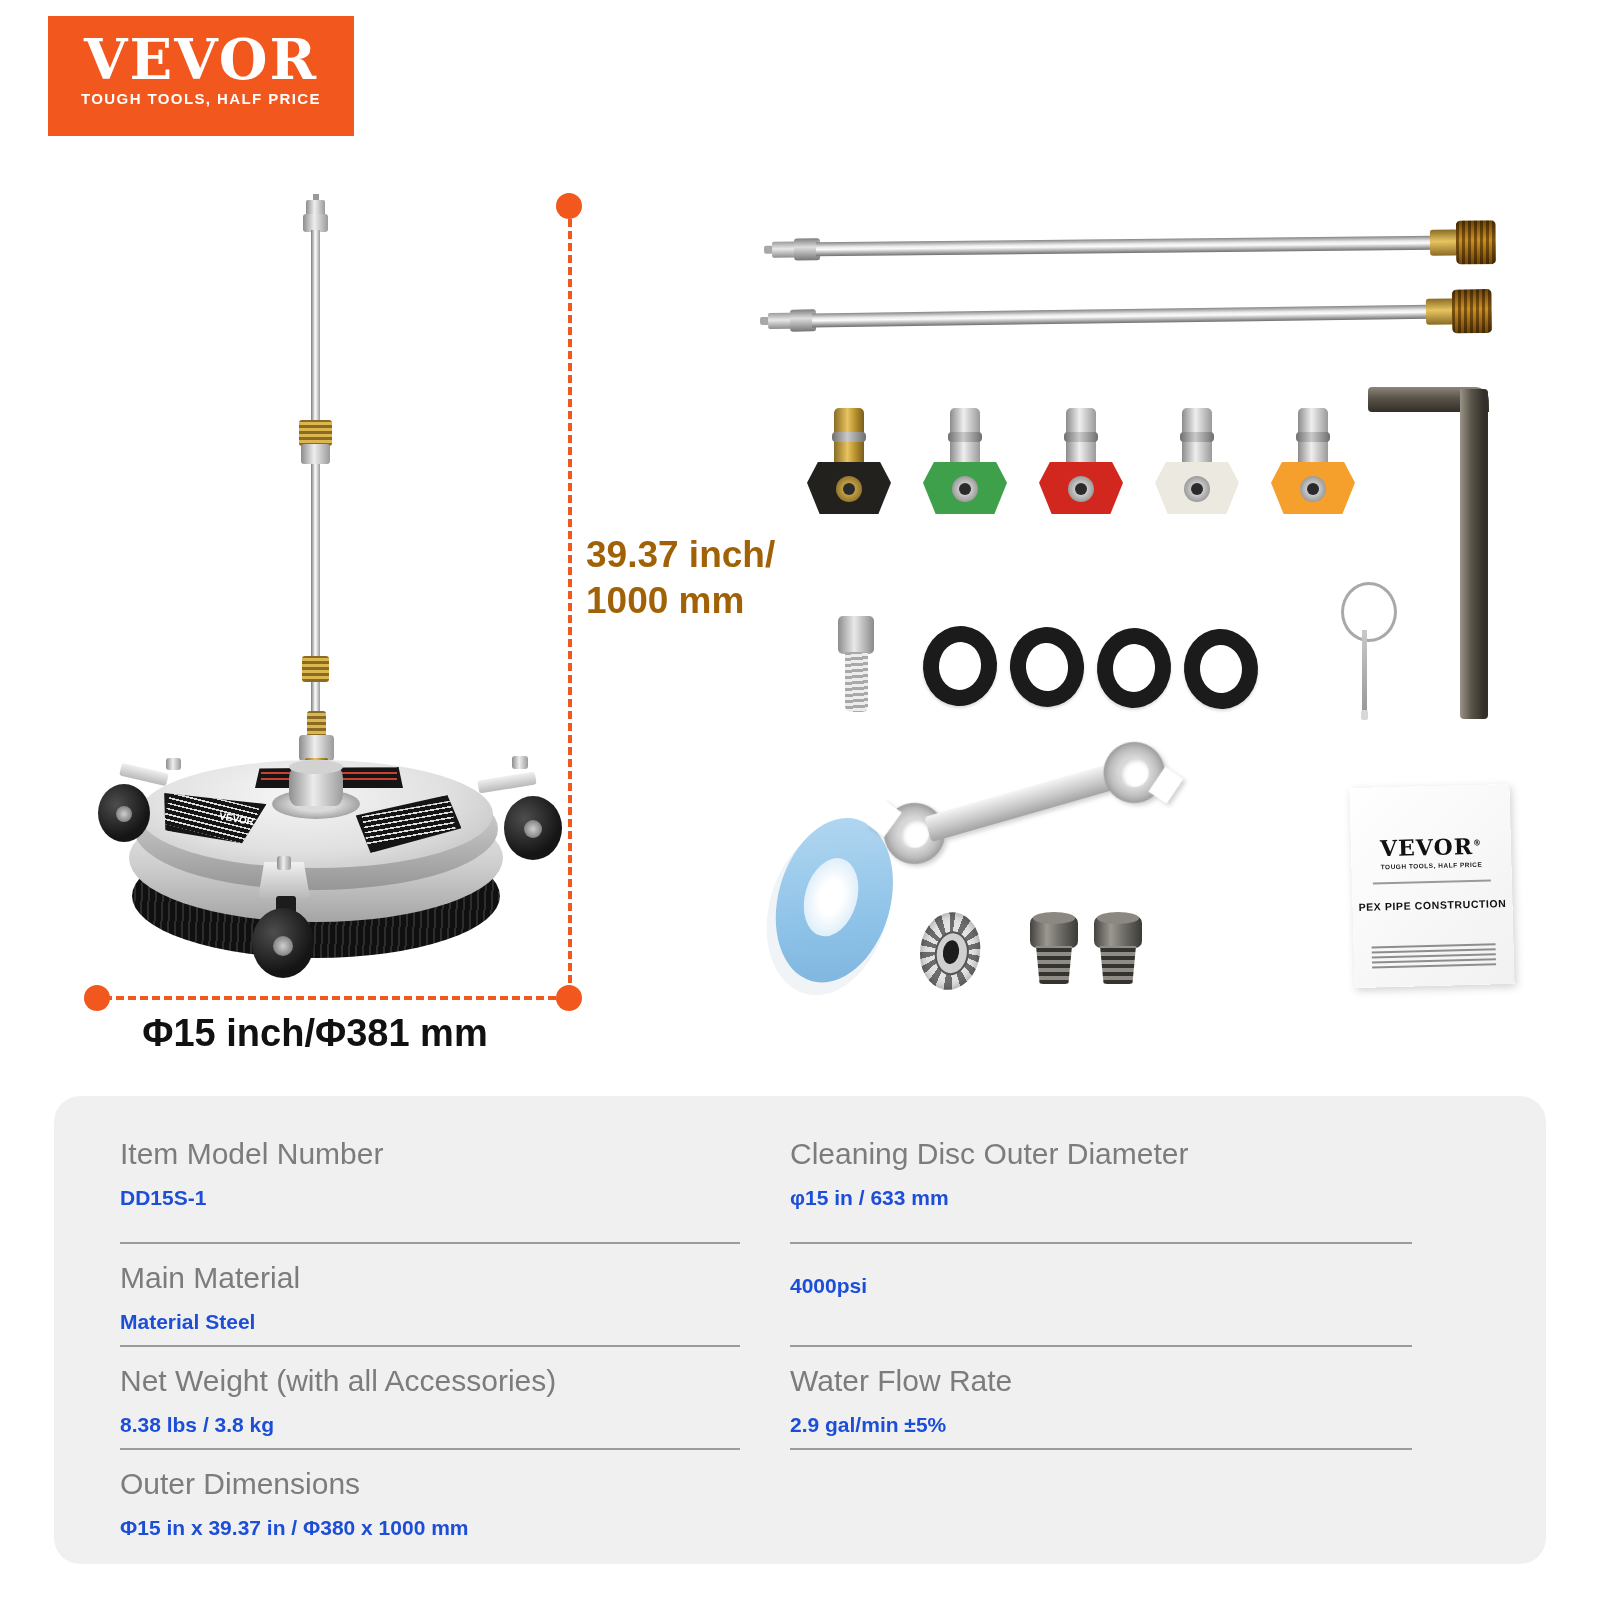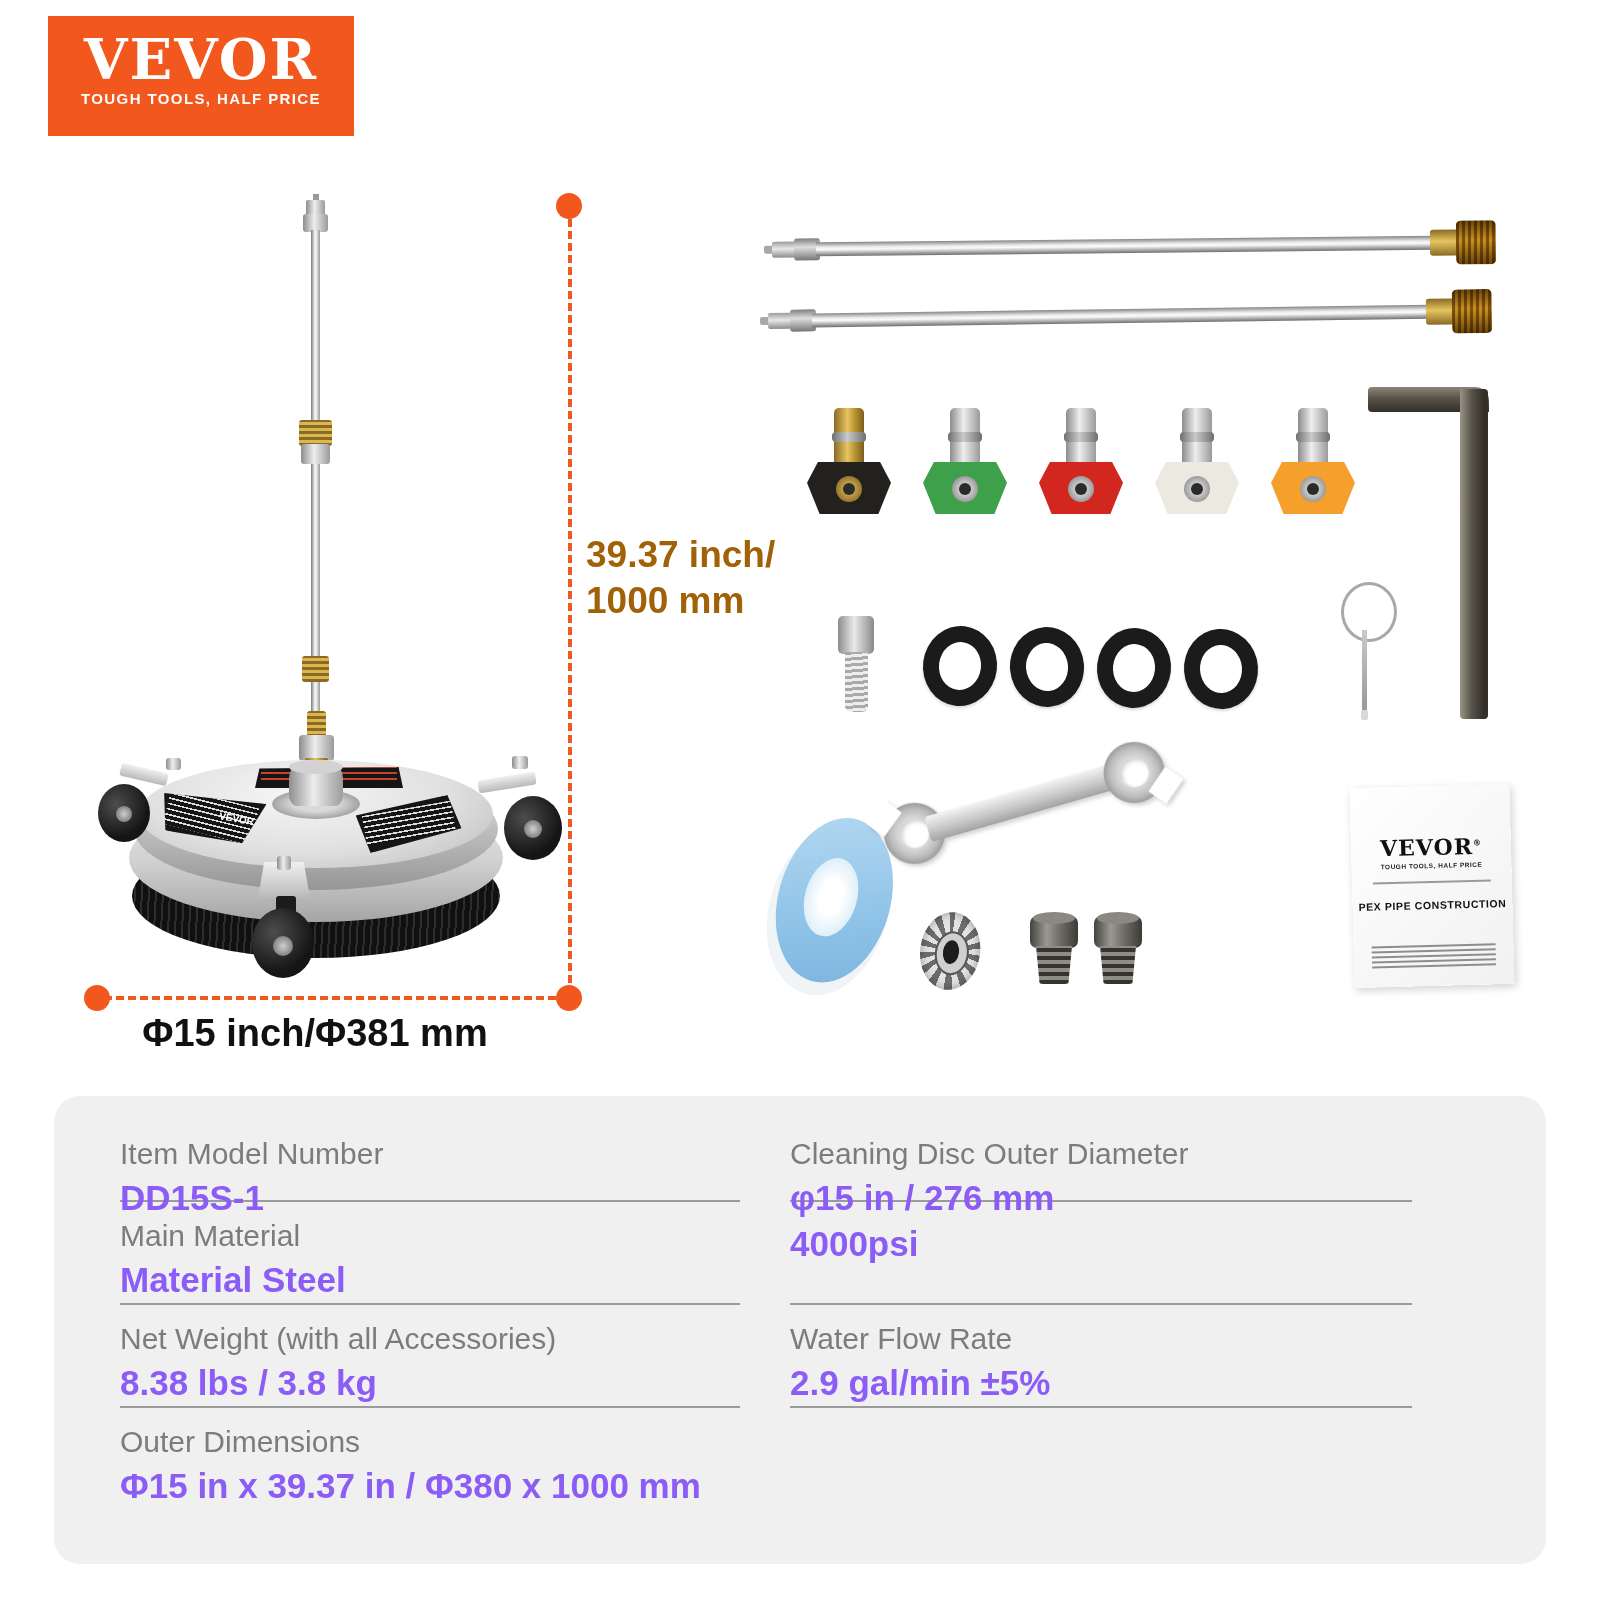--- a/index.html
+++ b/index.html
@@ -130,24 +130,24 @@
   .man-title{font-size:10.5px;font-weight:bold;color:#111;letter-spacing:.6px;margin-top:16px;}
   .man-par{margin:34px auto 0;width:78%;}
   .man-par div{height:1.6px;background:#8d8d8d;margin-bottom:3.4px;}
 
   
   .spec-panel{left:54px;top:1080px;width:1492px;height:468px;background:#F0F0F0;border-radius:26px;}
   .spec-col{position:absolute;top:0;}
   .spec-col.left{left:66px;width:620px;}
   .spec-col.right{left:736px;width:622px;}
   .spec-row{box-sizing:border-box;padding-top:16px;height:103px;border-bottom:2px solid #9b9b9b;}
-  .spec-row.first{height:106px;padding-top:40px;}
+  .spec-row.first{height:148px;padding-top:40px;}
   .spec-row.last{border-bottom:none;height:120px;}
   .spec-label{font-size:30px;line-height:36px;color:#7c7c7c;}
-  .spec-value{font-size:35px;line-height:40px;font-weight:bold;color:#8b5cf6;margin-top:6px;}
+  .spec-value{font-size:21px;line-height:40px;font-weight:bold;color:#1d4ed8;margin-top:6px;}
 </style>
 </head>
 <body>
 
 <div class="stage">
 
   <div class="abs logo">
     <span class="logo-word">VEVOR</span>
     <span class="logo-tag">TOUGH TOOLS, HALF PRICE</span>
   </div>
@@ -335,21 +335,21 @@
         <div class="spec-value">8.38 lbs / 3.8 kg</div>
       </div>
       <div class="spec-row last">
         <div class="spec-label">Outer Dimensions</div>
         <div class="spec-value">Φ15 in x 39.37 in / Φ380 x 1000 mm</div>
       </div>
     </div>
     <div class="spec-col right">
       <div class="spec-row first">
         <div class="spec-label">Cleaning Disc Outer Diameter</div>
-        <div class="spec-value">φ15 in / 276 mm</div>
+        <div class="spec-value">φ15 in / 633 mm</div>
       </div>
       <div class="spec-row">
         <div class="spec-value">4000psi</div>
       </div>
       <div class="spec-row">
         <div class="spec-label">Water Flow Rate</div>
         <div class="spec-value">2.9 gal/min ±5%</div>
       </div>
     </div>
   </div>

